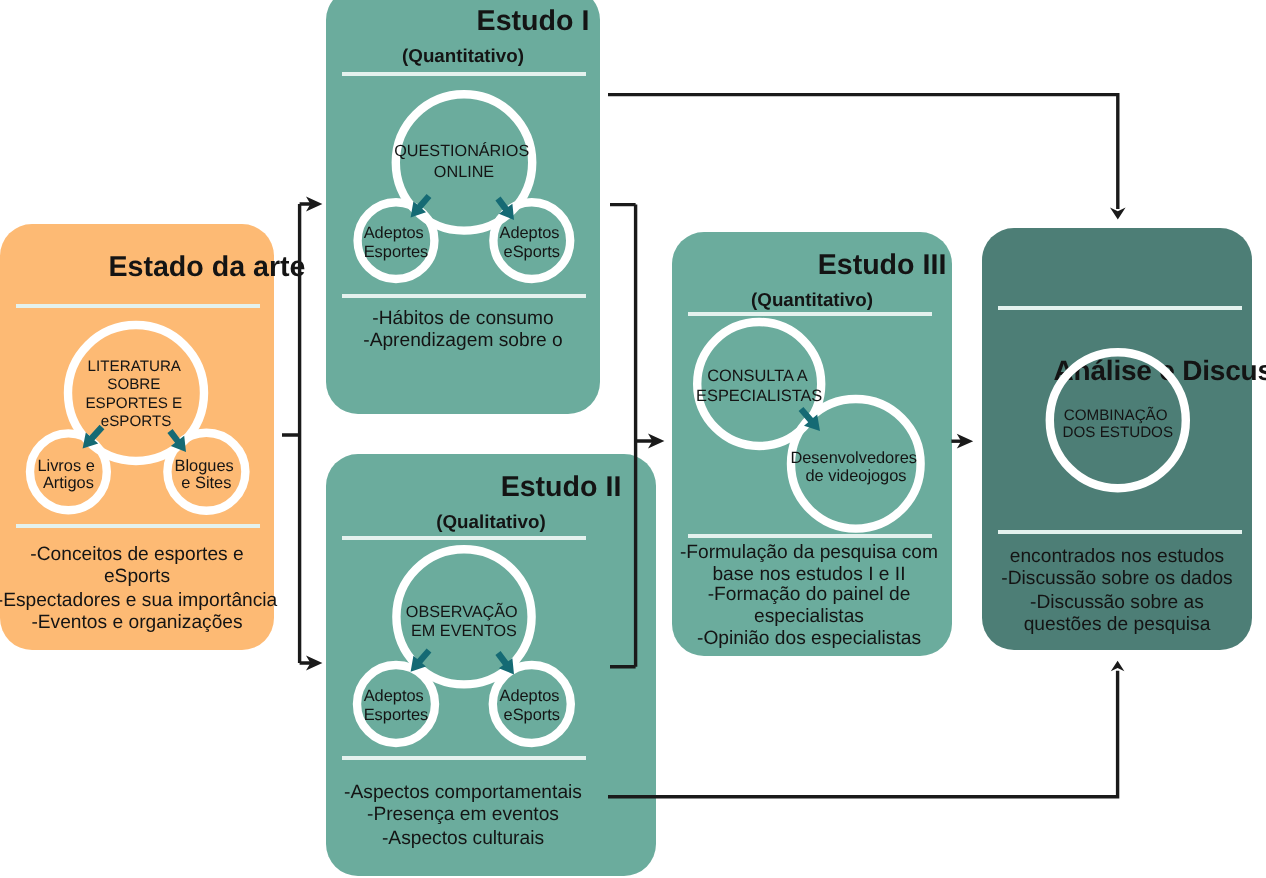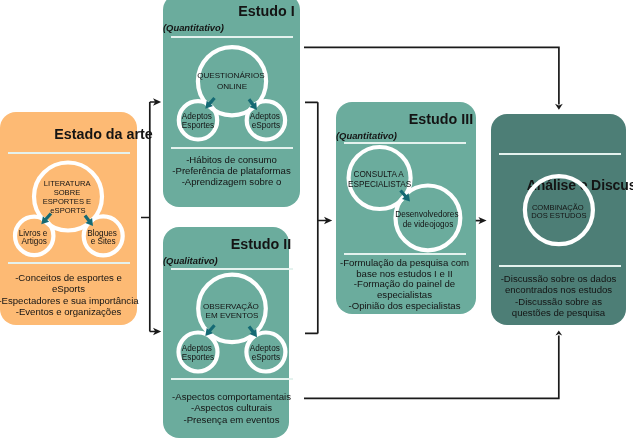--- a/index.html
+++ b/index.html
@@ -1,21 +1,21 @@
 <!DOCTYPE html>
 <html><head>
 <meta charset="utf-8">
 <style>
   html,body{margin:0;padding:0;background:#ffffff;}
   body{width:633px;height:439px;overflow:hidden;
        font-family:"Liberation Sans", sans-serif;}
   #stage{position:relative;width:633px;height:439px;background:#ffffff;}
   .box{position:absolute;box-sizing:border-box;}
   .b-title{position:absolute;left:0;width:100%;text-align:center;font-weight:bold;color:#141414;padding-left:35px;}
-  .b-sub{position:absolute;left:0;width:100%;font-weight:bold;color:#141414;font-style:italic;}
+  .b-sub{position:absolute;left:0;width:100%;text-align:center;font-weight:bold;color:#141414;}
   .b-rule{position:absolute;height:2px;background:#e4f2ee;}
   .b-bullets{position:absolute;text-align:center;color:#141414;}
   svg.conn{position:absolute;left:0;top:0;width:633px;height:439px;}
   .venn{position:absolute;left:0;top:0;overflow:visible;}
   .vlab{fill:#141414;text-anchor:middle;font-family:"Liberation Sans",sans-serif;}
 </style>
 </head>
 <body>
 
 <div id="stage">
@@ -80,26 +80,25 @@
         <tspan x="102.9" dy="9.3">eSports</tspan>
       </text>
       <g fill="#156a74">
         <path d="M50.3 103.0 L45.7 108.3 L43.7 106.7 L42.3 114.7 L50.0 112.1 L48.1 110.4 L52.7 105.0 Z"></path>
         <path d="M84.7 106.3 L88.5 111.4 L86.4 112.9 L94.0 116.0 L93.2 107.9 L91.1 109.4 L87.3 104.3 Z"></path>
       </g>
     </svg>
     <div class="b-rule" style="left:8px;top:153.1px;width:122px;"></div>
     <div class="b-bullets" style="left:-4px;top:160.3px;width:145px;font-size:9.6px;line-height:11.1px;">
       <div>-Hábitos de consumo</div>
-      <div>-Preferência de plataformas</div>
       <div>-Aprendizagem sobre o</div>
     </div>
   </div>
 
-  <div class="box" style="left:163px;top:227px;width:126px;height:211px;background:#6bac9d;border-radius:16px;">
+  <div class="box" style="left:163px;top:227px;width:165px;height:211px;background:#6bac9d;border-radius:16px;">
     <div class="b-title" style="top:9px;font-size:14.3px;">Estudo II</div>
     <div class="b-sub" style="top:27.5px;font-size:9.4px;">(Qualitativo)</div>
     <div class="b-rule" style="left:8px;top:40.8px;width:122px;"></div>
     <svg class="venn" style="width:137px;height:211px;" viewBox="0 0 137 211">
       <g fill="none" stroke="#ffffff" stroke-width="4.2">
         <circle cx="69" cy="81.4" r="33.8"></circle>
         <circle cx="35" cy="125" r="19.5"></circle>
         <circle cx="102.9" cy="125" r="19.5"></circle>
       </g>
       <text class="vlab" font-size="8.1" x="69" y="81.6">
@@ -115,26 +114,26 @@
         <tspan x="102.9" dy="9.3">eSports</tspan>
       </text>
       <g fill="#156a74">
         <path d="M50.3 97.2 L45.7 102.5 L43.7 100.9 L42.3 108.9 L50.0 106.3 L48.1 104.6 L52.7 99.2 Z"></path>
         <path d="M84.7 100.5 L88.5 105.6 L86.4 107.1 L94.0 110.2 L93.2 102.1 L91.1 103.6 L87.3 98.5 Z"></path>
       </g>
     </svg>
     <div class="b-rule" style="left:8px;top:151.4px;width:122px;"></div>
     <div class="b-bullets" style="left:-4px;top:164.2px;width:145px;font-size:9.6px;line-height:11.15px;text-align:center;">
       <div>-Aspectos comportamentais</div>
+      <div>-Presença em eventos</div>
       <div>-Aspectos culturais</div>
-      <div>-Presença em eventos</div>
-    </div>
-  </div>
-
-  <div class="box" style="left:336px;top:102px;width:140px;height:212px;background:#6bac9d;border-radius:16px;">
+    </div>
+  </div>
+
+  <div class="box" style="left:336px;top:116px;width:140px;height:212px;background:#6bac9d;border-radius:16px;">
     <div class="b-title" style="top:9px;font-size:14.3px;">Estudo III</div>
     <div class="b-sub" style="top:27.5px;font-size:9.4px;">(Quantitativo)</div>
     <div class="b-rule" style="left:8px;top:40.4px;width:122px;"></div>
     <svg class="venn" style="width:137px;height:212px;" viewBox="0 0 137 212">
       <g fill="none" stroke="#ffffff" stroke-width="4.2">
         <circle cx="43.6" cy="76" r="31"></circle>
         <circle cx="91.9" cy="115.9" r="32.4"></circle>
       </g>
       <text class="vlab" font-size="8.2" x="43.6" y="74.6">
         <tspan x="43.6" dy="0">CONSULTA A</tspan>
@@ -165,22 +164,22 @@
       <g fill="none" stroke="#ffffff" stroke-width="4.2">
         <circle cx="67.9" cy="96.1" r="34"></circle>
       </g>
       <text class="vlab" font-size="7.6" x="67.9" y="95.8">
         <tspan x="67.9" dy="0">COMBINAÇÃO</tspan>
         <tspan x="67.9" dy="8.5">DOS ESTUDOS</tspan>
       </text>
     </svg>
     <div class="b-rule" style="left:7.6px;top:151.4px;width:122px;"></div>
     <div class="b-bullets" style="left:-4px;top:159.2px;width:143px;font-size:9.6px;line-height:11.3px;">
+      <div>encontrados nos estudos</div>
       <div>-Discussão sobre os dados</div>
-      <div>encontrados nos estudos</div>
       <div>-Discussão sobre as</div>
       <div>questões de pesquisa</div>
     </div>
   </div>
 
   <svg class="conn" viewBox="0 0 633 439">
     <g stroke="#1a1a1a" stroke-width="1.7" fill="none" stroke-linecap="butt">
       <path d="M141 217.5 L149.8 217.5 M149.8 102 L149.8 331.5 M149.8 102 L155.5 102 M149.8 331.5 L155.5 331.5"></path>
       <path d="M305 102.3 L317.8 102.3 M317.8 102.3 L317.8 333.4 M305 333.4 L317.8 333.4 M317.8 220.5 L326.5 220.5"></path>
       <path d="M475.7 220.6 L481 220.6"></path>

